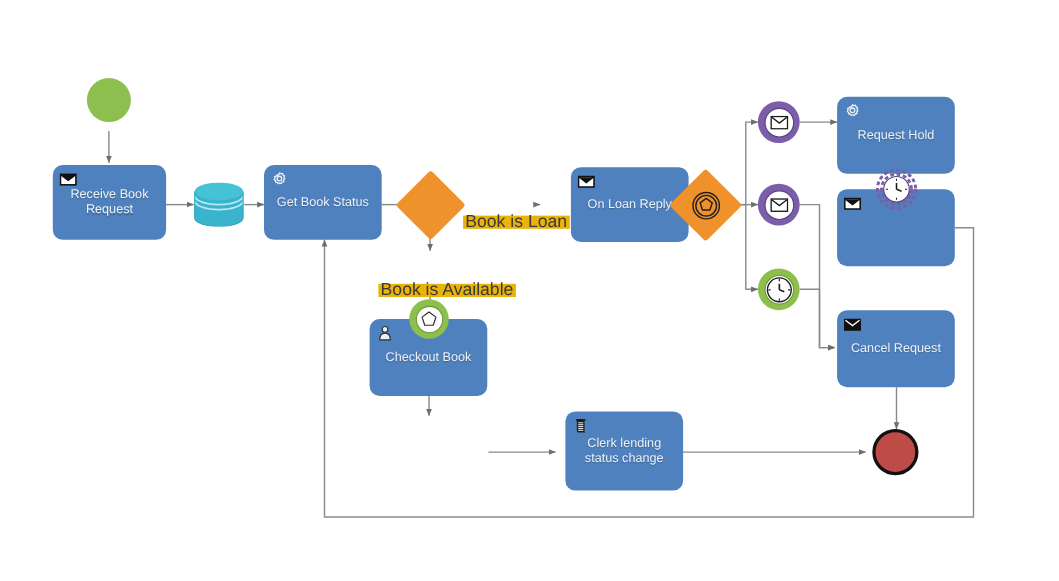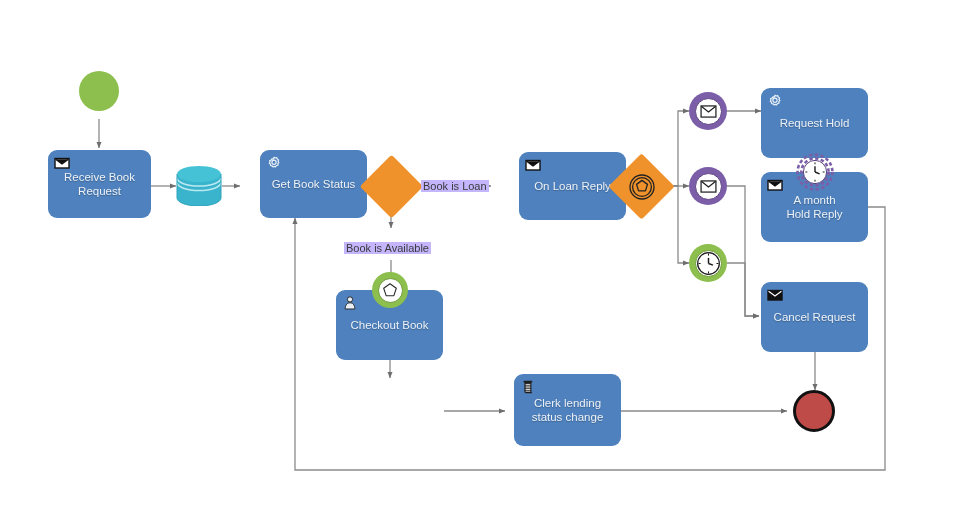--- a/index.html
+++ b/index.html
@@ -44,26 +44,27 @@
   }
   .gw .gwicon{position:absolute;left:0;top:0;width:100%;height:100%;
               display:flex;align-items:center;justify-content:center;}
 
   
   .datastore{position:absolute;}
 
   
   .edge-label{
     position:absolute;
-    font-size:11px;
+    font-size:16px;
     color:#3a3a3a;
     white-space:nowrap;
-    background:#c4b5fd;
+    background:#eab308;
     padding:0 2px;
     line-height:12px;
+    margin-top:16px;
   }
 </style>
 </head>
 <body>
 
 <div id="canvas">
 
   <svg class="layer" viewBox="0 0 963 528" xmlns="http://www.w3.org/2000/svg">
     <defs>
       <marker id="ar" markerWidth="7" markerHeight="7" refX="6.2" refY="3" orient="auto" markerUnits="userSpaceOnUse">
@@ -130,21 +131,21 @@
   <div class="datastore" style="left:176px;top:166px;width:46px;height:40px;">
     <svg viewBox="0 0 46 40" width="46" height="40">
       <path d="M1,8 L1,32 A22,8 0 0 0 45,32 L45,8 Z" fill="#3AB4CC"></path>
       <ellipse cx="23" cy="8" rx="22" ry="8" fill="#46C2D6"></ellipse>
       <path d="M1,12 A22,8 0 0 0 45,12" fill="none" stroke="#BCEAF2" stroke-width="1.6"></path>
       <path d="M1,16.5 A22,8 0 0 0 45,16.5" fill="none" stroke="#BCEAF2" stroke-width="1.6"></path>
       <path d="M1,8 L1,32 A22,8 0 0 0 45,32 L45,8" fill="none" stroke="#2FA3BA" stroke-width="1"></path>
     </svg>
   </div>
 
-  <div class="node task" style="left:240px;top:150px;width:107px;height:68px;margin-left:20px;">
+  <div class="node task" style="left:240px;top:150px;width:107px;height:68px;">
     <span class="task-icon">
       <svg viewBox="0 0 16 16" width="16" height="16">
         <path d="M8,2.2 L9.3,3 L10.8,2.6 L11.2,4.1 L12.6,4.9 L12,6.3 L12.9,7.6
                  L11.8,8.7 L12,10.2 L10.5,10.5 L9.7,11.8 L8.3,11.4 L7,12 L6.2,10.8
                  L4.7,10.7 L4.5,9.2 L3.3,8.3 L4,7 L3.6,5.5 L5.1,5.2 L5.9,3.9 L7.3,4.2 Z" fill="none" stroke="#E9F0F8" stroke-width="1.2" stroke-linejoin="round"></path>
         <circle cx="8" cy="7.3" r="2.1" fill="none" stroke="#E9F0F8" stroke-width="1.2"></circle>
       </svg>
     </span>
     <span class="lbl">Get Book Status</span>
   </div>
@@ -223,24 +224,20 @@
     </span>
     <span class="lbl">Request Hold</span>
   </div>
 
   <div class="node task" style="left:761px;top:172px;width:107px;height:70px;">
     <span class="task-icon">
       <svg viewBox="0 0 16 16" width="16" height="16">
         <rect x="1" y="3.5" width="14" height="9.5" fill="#ffffff" stroke="#111" stroke-width="1.4"></rect>
         <path d="M1.6,4.2 L8,9 L14.4,4.2" fill="#111" stroke="#111" stroke-width="1.2"></path>
       </svg>
-    </span>
-    <span class="lbl">
-      <span>A month</span><br>
-      <span>Hold Reply</span>
     </span>
   </div>
 
   <div class="node" style="left:796px;top:153px;width:38px;height:38px;">
     <svg viewBox="0 0 38 38" width="38" height="38">
       <circle cx="19" cy="19" r="17.4" fill="none" stroke="#7B5EA7" stroke-width="2.6" stroke-dasharray="3.4,2.4"></circle>
       <circle cx="19" cy="19" r="13.6" fill="none" stroke="#7B5EA7" stroke-width="2.6" stroke-dasharray="3.4,2.4"></circle>
       <circle cx="19" cy="19" r="11.6" fill="#ffffff" stroke="#5B4080" stroke-width="1"></circle>
       <g stroke="#1a1a1a" stroke-width="1">
         <line x1="19" y1="9.4" x2="19" y2="11.3"></line>

